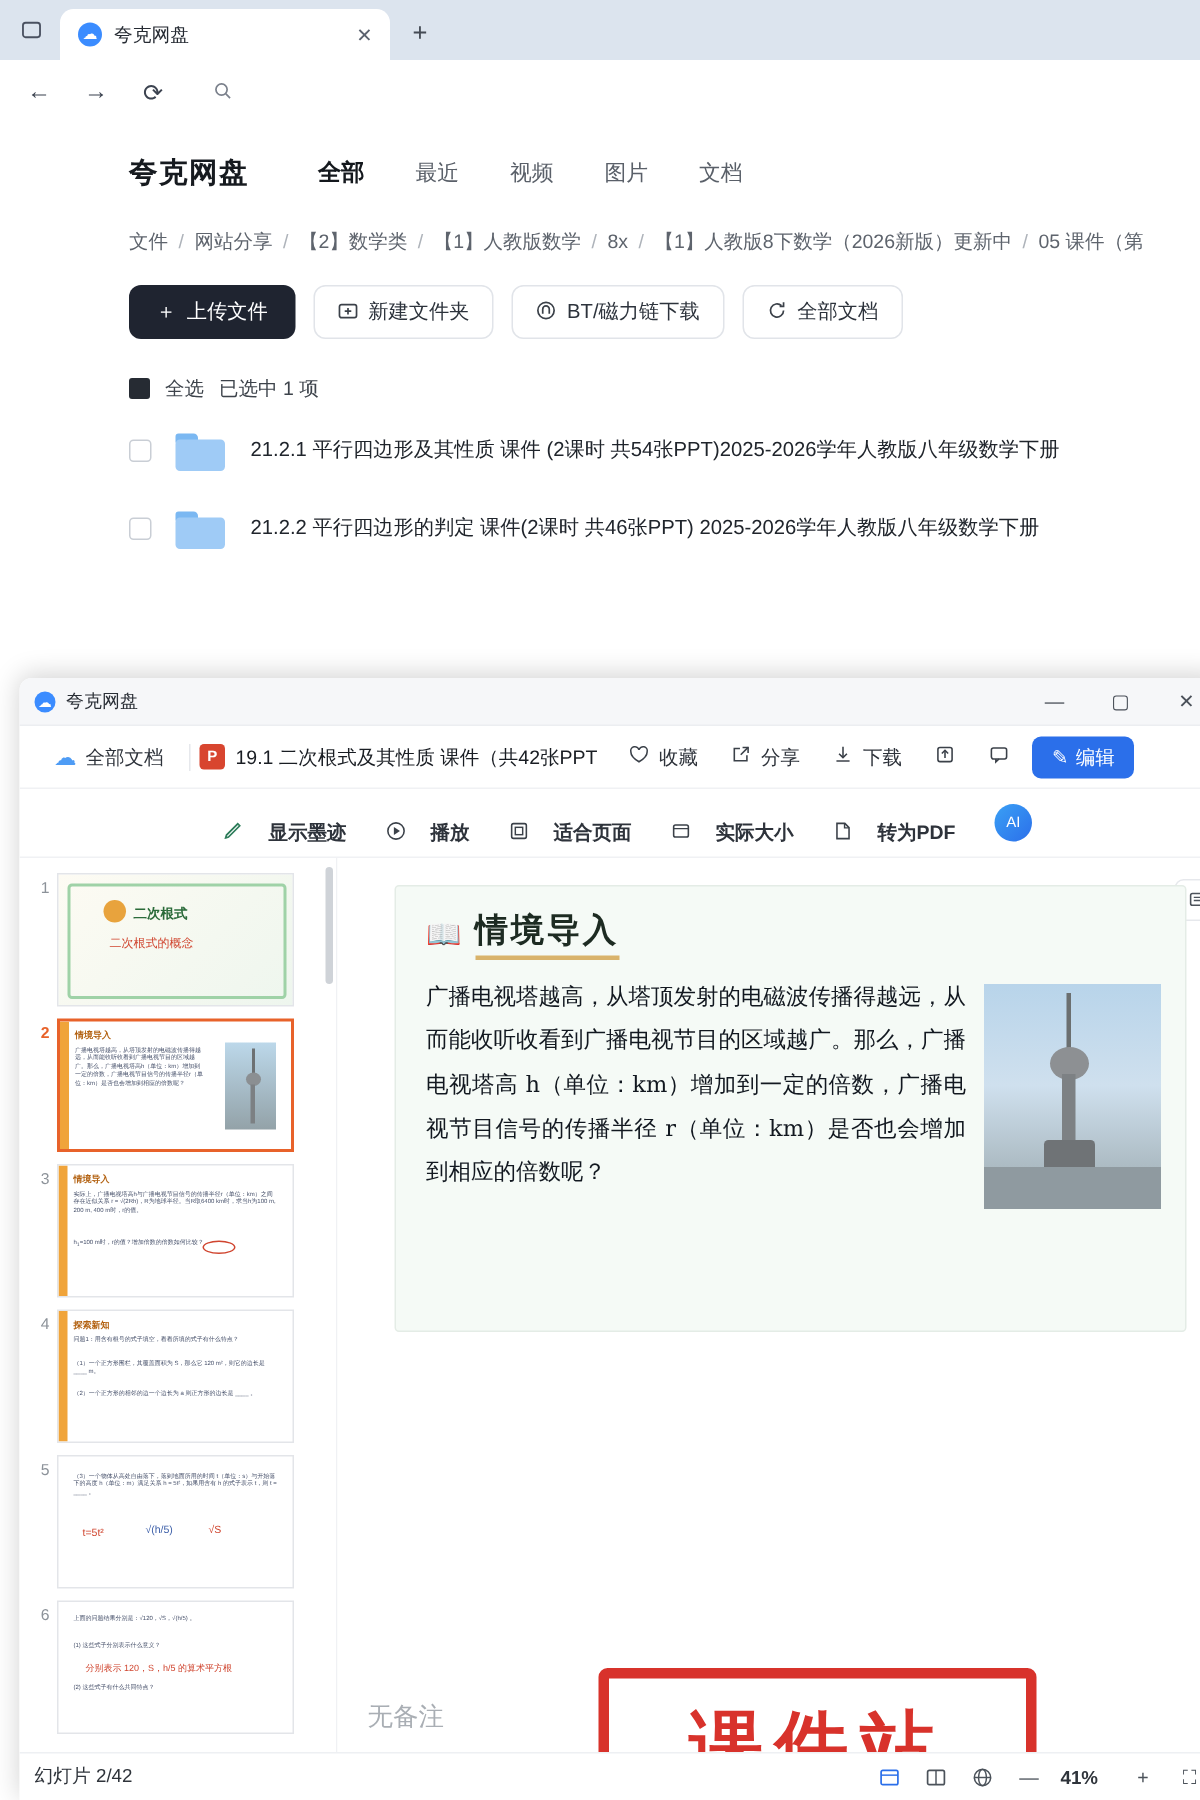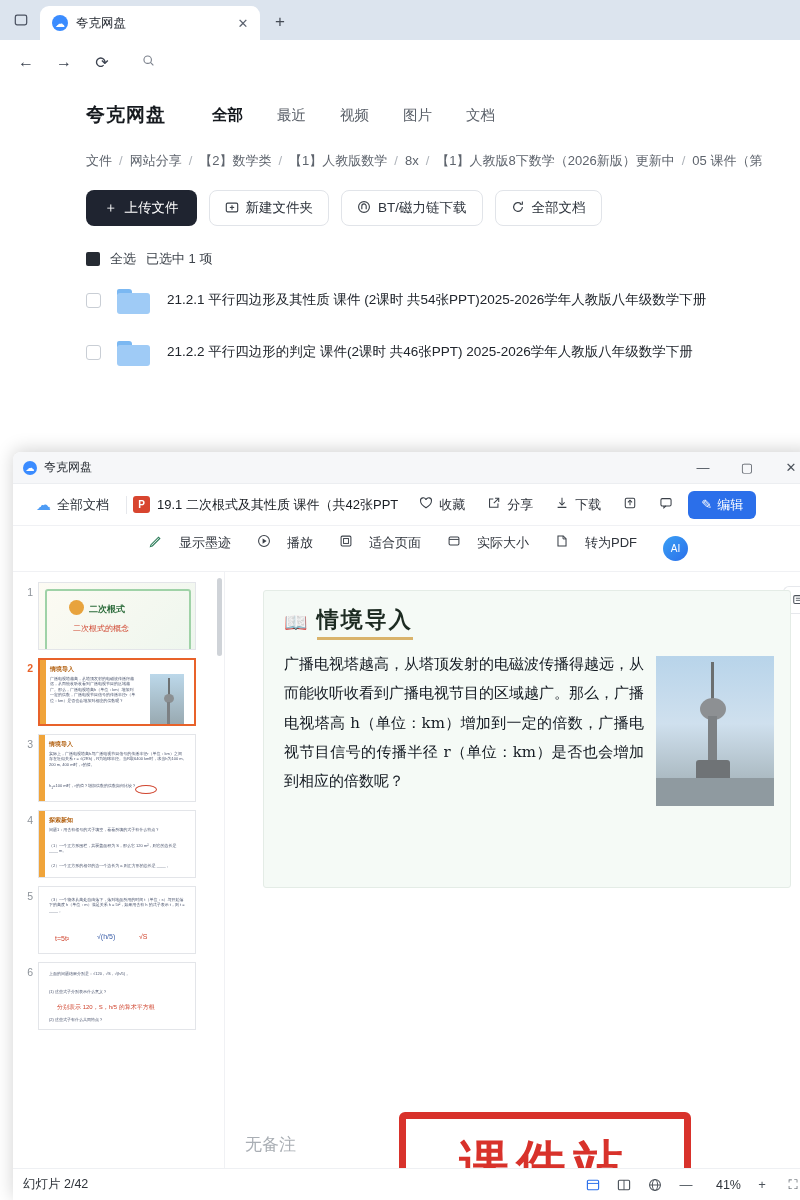--- a/index.html
+++ b/index.html
@@ -141,37 +141,37 @@
   .btn-edit {
     background: #2b6fea; color: #fff; border-radius: 6px; height: 28px;
     padding: 0 13px; display: flex; align-items: center; gap: 5px; font-size: 13px;
     margin-left: 4px;
   }
 
   .viewer-bar2 {
     height: 46px; display: flex; align-items: center; justify-content: center; gap: 6px;
     border-bottom: 1px solid #f0f1f4; background: #fff;
   }
-  .vb2-item { display: flex; align-items: flex-start; gap: 16px; font-size: 13px; color: #2e333b; padding: 0 10px; height: 30px; }
+  .vb2-item { display: flex; align-items: flex-end; gap: 16px; font-size: 13px; color: #2e333b; padding: 0 10px; height: 30px; font-weight: bold; }
   .ai-circle {
     width: 25px; height: 25px; border-radius: 50%;
     background: linear-gradient(135deg,#3aa0f5,#2b6fea); color: #fff;
     display: flex; align-items: center; justify-content: center; font-size: 10px; margin-left: 10px;
   }
 
   
   .viewer-body { display: flex; height: calc(748px - 32px - 42px - 46px - 32px); background: #fff; }
   .thumbs {
     width: 212px; flex: 0 0 auto; background: #fff; position: relative;
     border-right: 1px solid #f0f1f4; padding-top: 6px; overflow: hidden;
   }
   .thumb-row { display: flex; align-items: flex-start; gap: 5px; padding: 4px 8px 4px 4px; }
   .thumb-num { width: 16px; text-align: right; font-size: 10.5px; color: #8c9299; padding-top: 4px; flex: 0 0 auto; }
   .thumb {
-    width: 158px; height: 68px; background: #fff; border: 1px solid #e3e5e9;
+    width: 158px; height: 89px; background: #fff; border: 1px solid #e3e5e9;
     position: relative; overflow: hidden; flex: 0 0 auto;
   }
   .thumb.active { border: 2px solid #e8622a; }
   .thumb-num.active { color: #e8622a; font-weight: bold; }
   .thumb-scroll {
     position: absolute; right: 2px; top: 6px; width: 5px; height: 78px;
     background: #cfd3d8; border-radius: 3px;
   }
 
   .stage {
@@ -218,21 +218,21 @@
   }
 
   .viewer-status {
     height: 32px; border-top: 1px solid #eef0f3; background: #fff;
     display: flex; align-items: center; padding: 0 10px; font-size: 12.5px; color: #2f343b;
   }
   .status-left { flex: 0 0 auto; }
   .status-right { margin-left: auto; display: flex; align-items: center; gap: 11px; }
   .st-ic { width: 20px; height: 20px; display: flex; align-items: center; justify-content: center; color: #4b525a; font-size: 13px; }
   .st-ic.blue { color: #2b6fea; }
-  .zoom-val { min-width: 34px; text-align: right; }
+  .zoom-val { min-width: 34px; text-align: left; font-weight: bold; }
 
   
   .tc { position: absolute; font-size: 4px; color: #46506a; line-height: 1.35; }
   .left-strip { position: absolute; left: 0; top: 0; width: 6px; height: 100%; }
 </style>
 </head>
 <body>
 
 <div class="browser">
 

